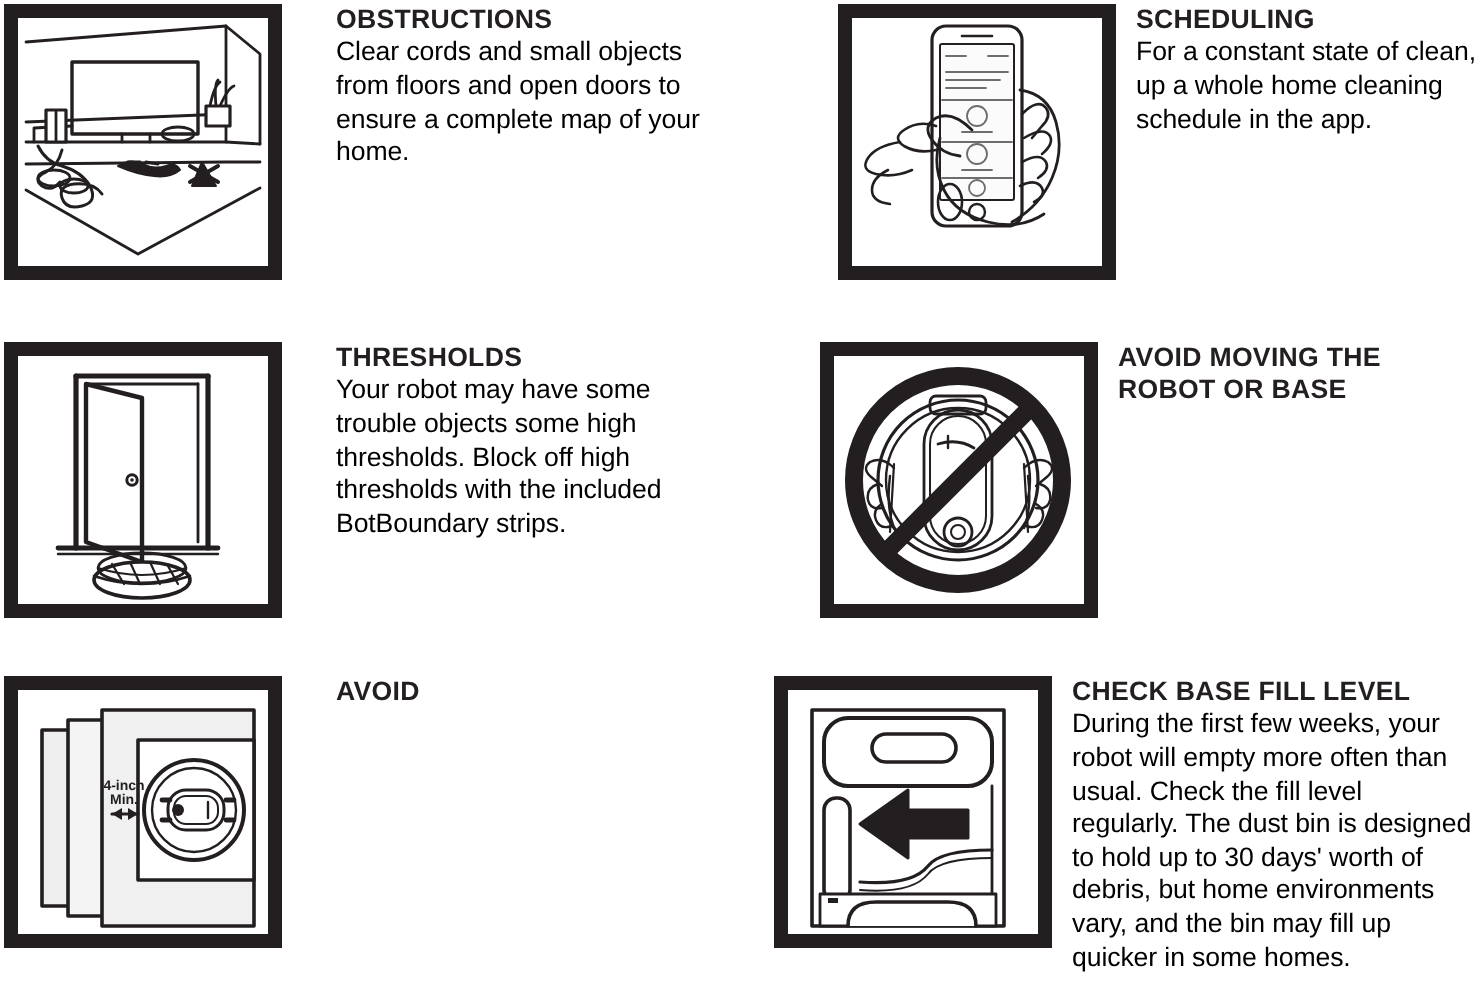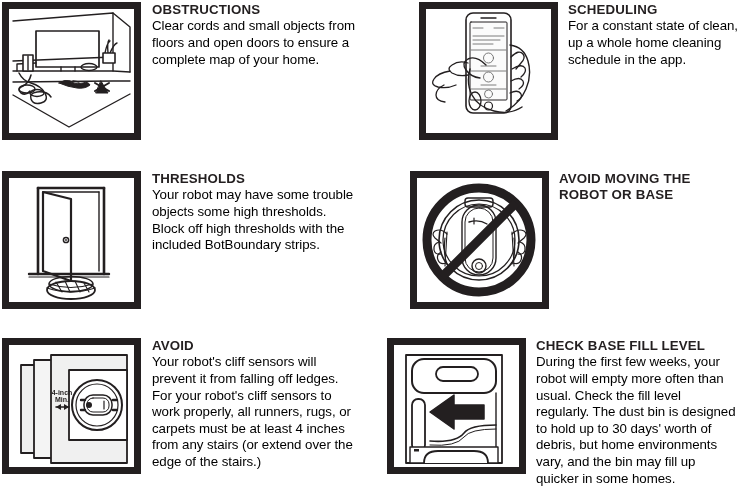--- a/index.html
+++ b/index.html
@@ -29,21 +29,21 @@
     flex: 0 0 auto;
     box-sizing: border-box;
     border: 7px solid #231f20;
     background: #ffffff;
     position: relative;
     overflow: hidden;
   }
   .figure svg { display: block; width: 100%; height: 100%; }
   .copy {
     flex: 1 1 auto;
-    padding-left: 11px;
+    padding-left: 27px;
     box-sizing: border-box;
   }
   .tip-title {
     font-weight: bold;
     font-size: 13.3px;
     line-height: 16.4px;
     letter-spacing: 0.15px;
     margin: 0 0 0 0;
     color: #231f20;
     white-space: pre-line;
@@ -252,21 +252,20 @@
 
         <path d="M47 62 L60 62" stroke-width="1.6"></path>
         <path d="M47 62 l5 -3 l0 6 z" fill="#231f20" stroke="none"></path>
         <path d="M60 62 l-5 -3 l0 6 z" fill="#231f20" stroke="none"></path>
         <text x="53" y="50" font-family="Liberation Sans, sans-serif" font-size="7" font-weight="bold" fill="#231f20" stroke="none" text-anchor="middle">4-inch</text>
         <text x="53" y="57" font-family="Liberation Sans, sans-serif" font-size="7" font-weight="bold" fill="#231f20" stroke="none" text-anchor="middle">Min.</text>
       </svg>
     </div>
     <div class="copy">
       <div class="tip-title">AVOID</div>
-      <p class="tip-body">Your robot's cliff sensors will prevent it from falling off ledges. For your robot's cliff sensors to work properly, all runners, rugs, or carpets must be at least 4 inches from any stairs (or extend over the edge of the stairs.)</p>
     </div>
   </div>
 
   <div class="tip" id="tip-check-base">
     <div class="figure">
       <svg viewBox="0 0 125 122" xmlns="http://www.w3.org/2000/svg" fill="none" stroke="#231f20" stroke-width="1.6" stroke-linejoin="round" stroke-linecap="round">
 
         <rect x="12" y="10" width="96" height="108" stroke-width="1.8" fill="#ffffff"></rect>
 
         <rect x="18" y="14" width="84" height="34" rx="12" stroke-width="2" fill="#ffffff"></rect>

